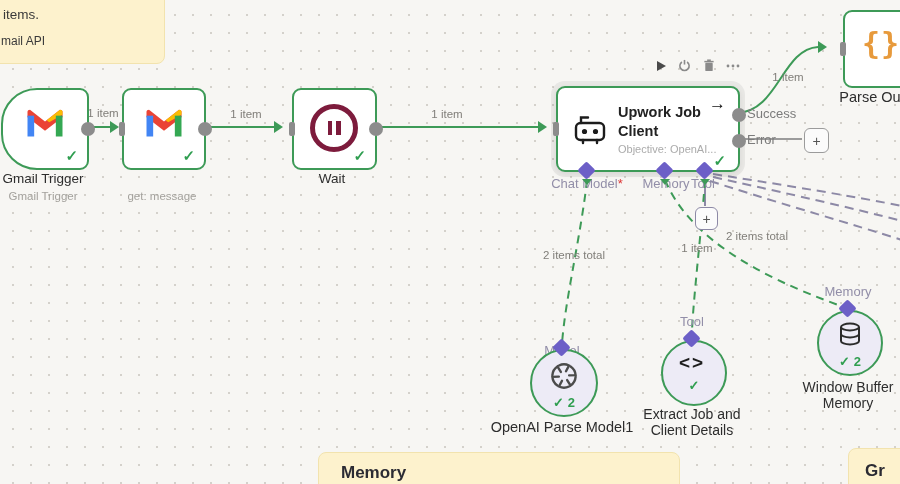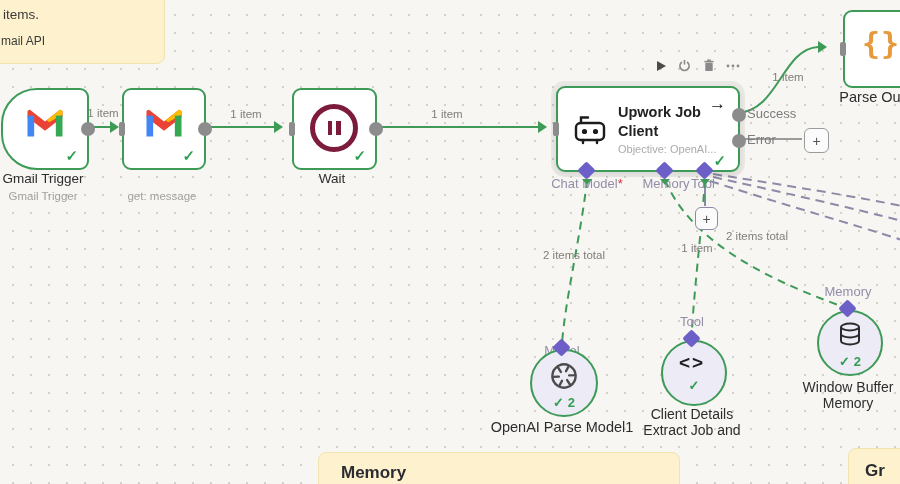--- a/index.html
+++ b/index.html
@@ -235,22 +235,22 @@
   </div>
   <div class="node-label" style="left:462px;top:419px;width:200px;font-size:14.5px;">OpenAI Parse Model1</div>
 
   <div class="port-label" style="left:642px;top:314px;width:100px;">Tool</div>
   <span class="diamond" style="left:685px;top:332px;"></span>
   <div class="circle-node" style="left:661px;top:340px;width:62px;height:62px;">
     <span class="code-ic" style="position:absolute;left:16px;top:10px;">&lt;&gt;</span>
     <div class="run-badge" style="bottom:11px;"><span>✓</span></div>
   </div>
   <div class="node-label" style="left:592px;top:406px;width:200px;font-size:14px;">
+    <div>Extract Job and</div>
     <div>Client Details</div>
-    <div>Extract Job and</div>
   </div>
 
   <div class="port-label" style="left:798px;top:284px;width:100px;">Memory</div>
   <span class="diamond" style="left:841px;top:302px;"></span>
   <div class="circle-node" style="left:817px;top:310px;width:62px;height:62px;">
     <span style="position:absolute;left:17px;top:9px;">
       <svg width="28" height="28" viewBox="0 0 28 28" fill="none" stroke="#2b2b2b" stroke-width="2">
         <ellipse cx="14" cy="6" rx="9" ry="3.4"></ellipse>
         <path d="M5 6 V20 A9 3.4 0 0 0 23 20 V6"></path>
         <path d="M5 13 A9 3.4 0 0 0 23 13"></path>

